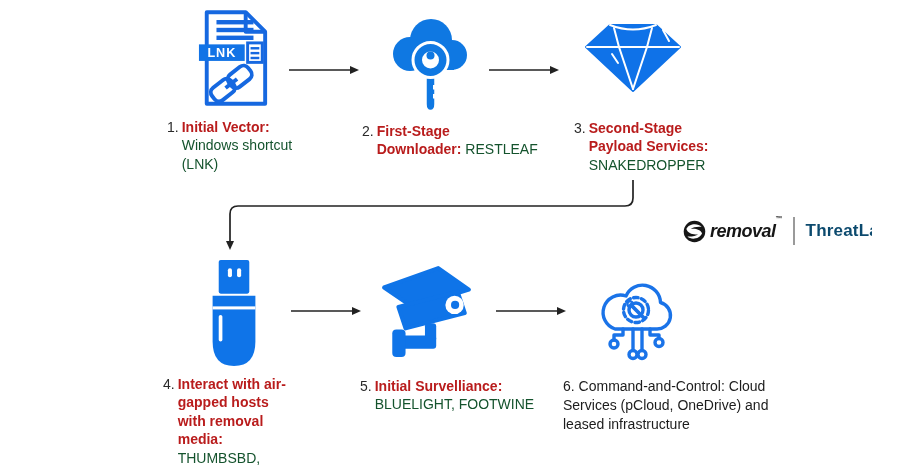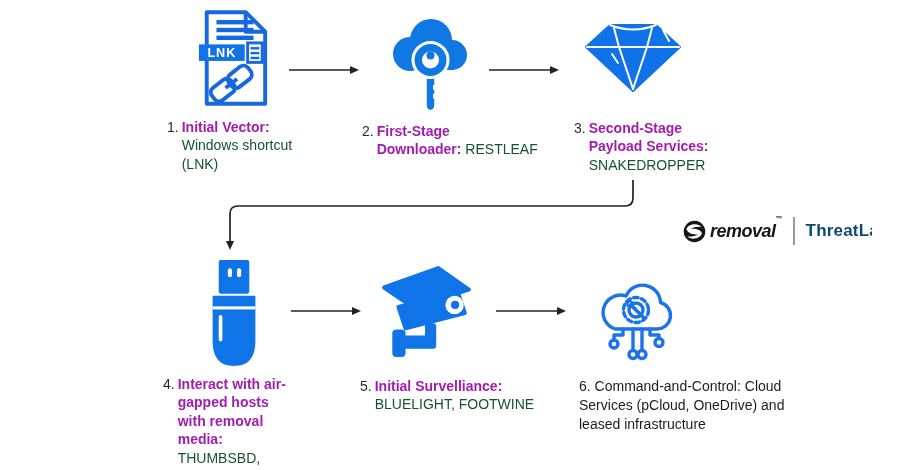--- a/index.html
+++ b/index.html
@@ -3,21 +3,21 @@
 <meta charset="utf-8">
 <style>
   html,body{margin:0;padding:0;background:#fff;}
   #stage{
     position:relative;width:872px;height:470px;background:#ffffff;overflow:hidden;
     font-family:"Liberation Sans",sans-serif;color:#1c1c1c;
   }
   .abs{position:absolute;}
   .step{display:flex;align-items:flex-start;font-size:14px;line-height:1.32;}
   .step .num{flex:0 0 auto;margin-right:3px;color:#2a2a2a;}
-  .step .lbl{font-weight:bold;color:#a21caf;}
+  .step .lbl{font-weight:bold;color:#b91c1c;}
   .step .det{font-weight:normal;color:#14532d;}
   .step6{font-size:14px;line-height:1.36;}
   .logo{display:flex;align-items:center;}
   .logo .zs-word{font-weight:bold;font-style:italic;font-size:18px;color:#161616;letter-spacing:-0.5px;margin-left:4px;}
   .logo .tm{font-size:7px;color:#161616;vertical-align:top;position:relative;top:-6px;font-style:normal;}
   .logo .bar{width:1.5px;height:28px;background:#9a9a9a;margin:0 11px;}
   .logo .tl-word{font-weight:bold;font-size:17px;color:#0c4a6e;letter-spacing:0.2px;}
 </style>
 </head>
 <body>
@@ -166,18 +166,18 @@
   <div class="abs step" style="left:163px;top:375px;width:136px;">
     <span class="num">4.</span>
     <span class="body"><span class="lbl">Interact with air-gapped hosts with removal media:</span><span class="det"> THUMBSBD, VIRUSTASK</span></span>
   </div>
 
   <div class="abs step" style="left:360px;top:377px;width:176px;">
     <span class="num">5.</span>
     <span class="body"><span class="lbl">Initial Survelliance:</span><span class="det"> BLUELIGHT, FOOTWINE</span></span>
   </div>
 
-  <div class="abs step6" style="left:579px;top:377px;width:218px;">
+  <div class="abs step6" style="left:563px;top:377px;width:218px;">
     <span class="num">6.</span>
     <span class="lbl">Command-and-Control:</span><span class="det"> Cloud Services (pCloud, OneDrive) and leased infrastructure</span>
   </div>
 
 </div>
 
 </body></html>

